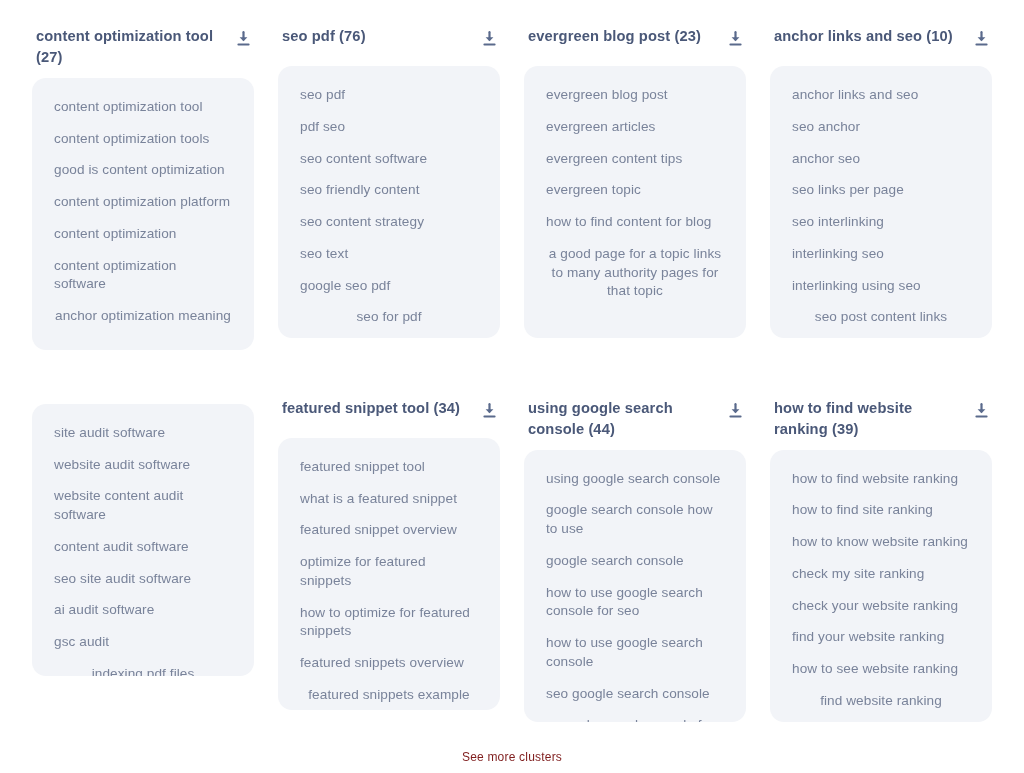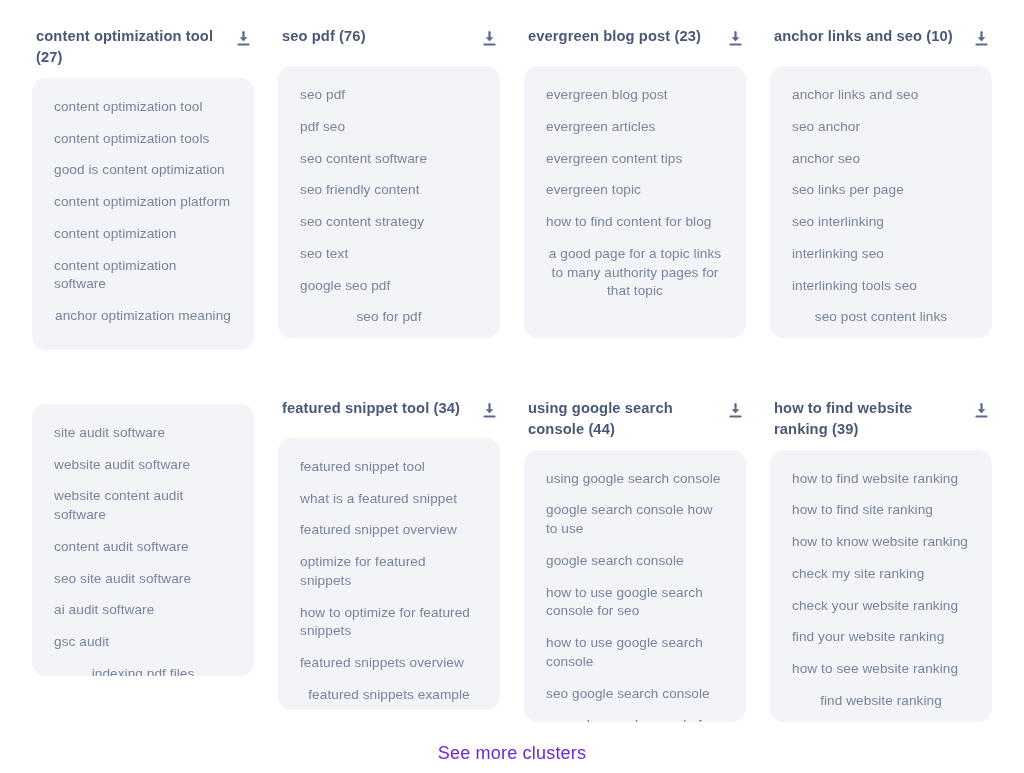--- a/index.html
+++ b/index.html
@@ -98,22 +98,22 @@
 
   .see-more-wrap {
     position: absolute;
     left: 0;
     right: 0;
     bottom: 8px;
     display: flex;
     justify-content: center;
   }
   .see-more {
-    font-size: 18px;
-    color: #6d28d9;
+    font-size: 12px;
+    color: #7f1d1d;
     letter-spacing: 0.2px;
     cursor: pointer;
     background: none;
     border: none;
     font-family: "Liberation Sans", sans-serif;
   }
 </style>
 </head>
 <body>
 
@@ -202,21 +202,21 @@
             </span>
           </button>
         </div>
         <ul class="keyword-list">
           <li class="keyword-item">anchor links and seo</li>
           <li class="keyword-item">seo anchor</li>
           <li class="keyword-item">anchor seo</li>
           <li class="keyword-item">seo links per page</li>
           <li class="keyword-item">seo interlinking</li>
           <li class="keyword-item">interlinking seo</li>
-          <li class="keyword-item">interlinking tools seo</li>
+          <li class="keyword-item">interlinking using seo</li>
           <li class="keyword-item">seo post content links</li>
         </ul>
       </div>
     </div>
   <div class="row-gap-spacer"></div>
   <div class="cluster-grid row-bottom" id="row-bottom" style="padding-top:0;">
       <div class="cluster-card">
         <ul class="keyword-list">
           <li class="keyword-item">site audit software</li>
           <li class="keyword-item">website audit software</li>

